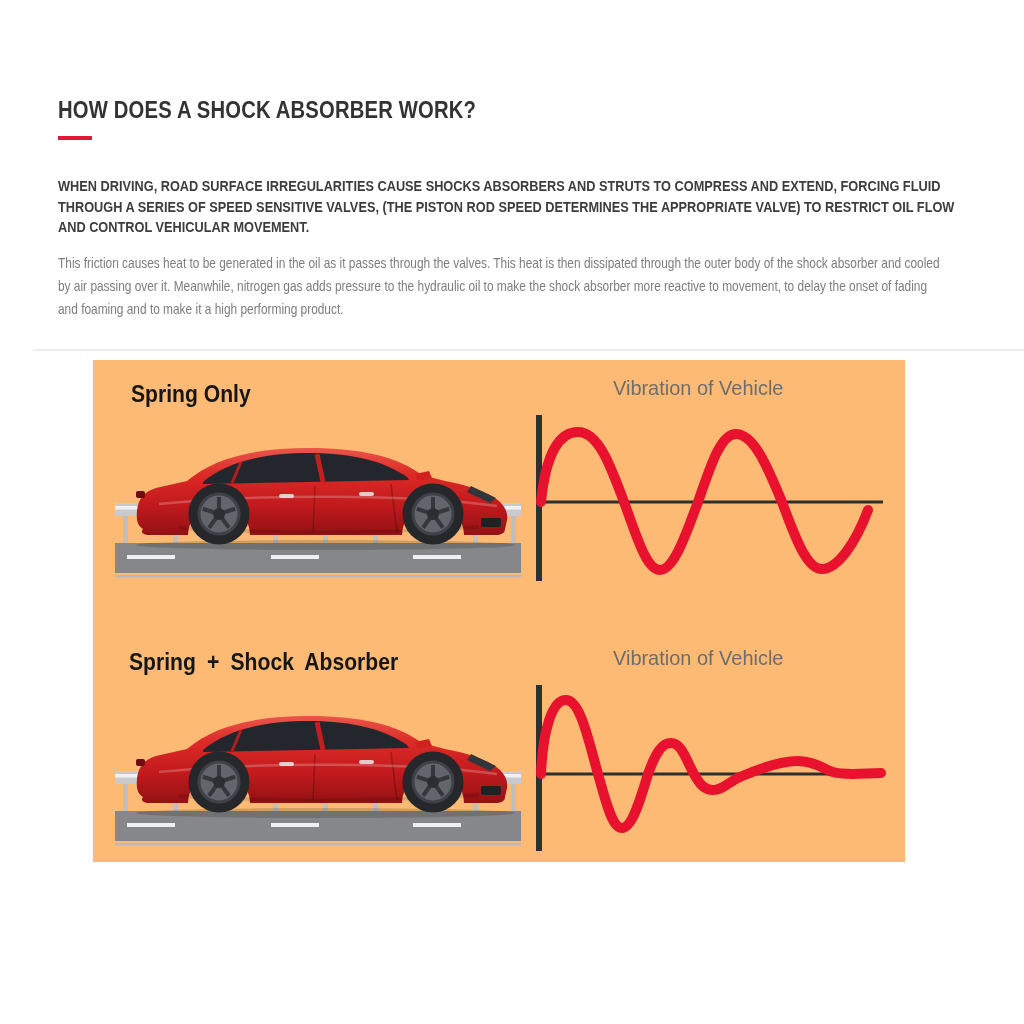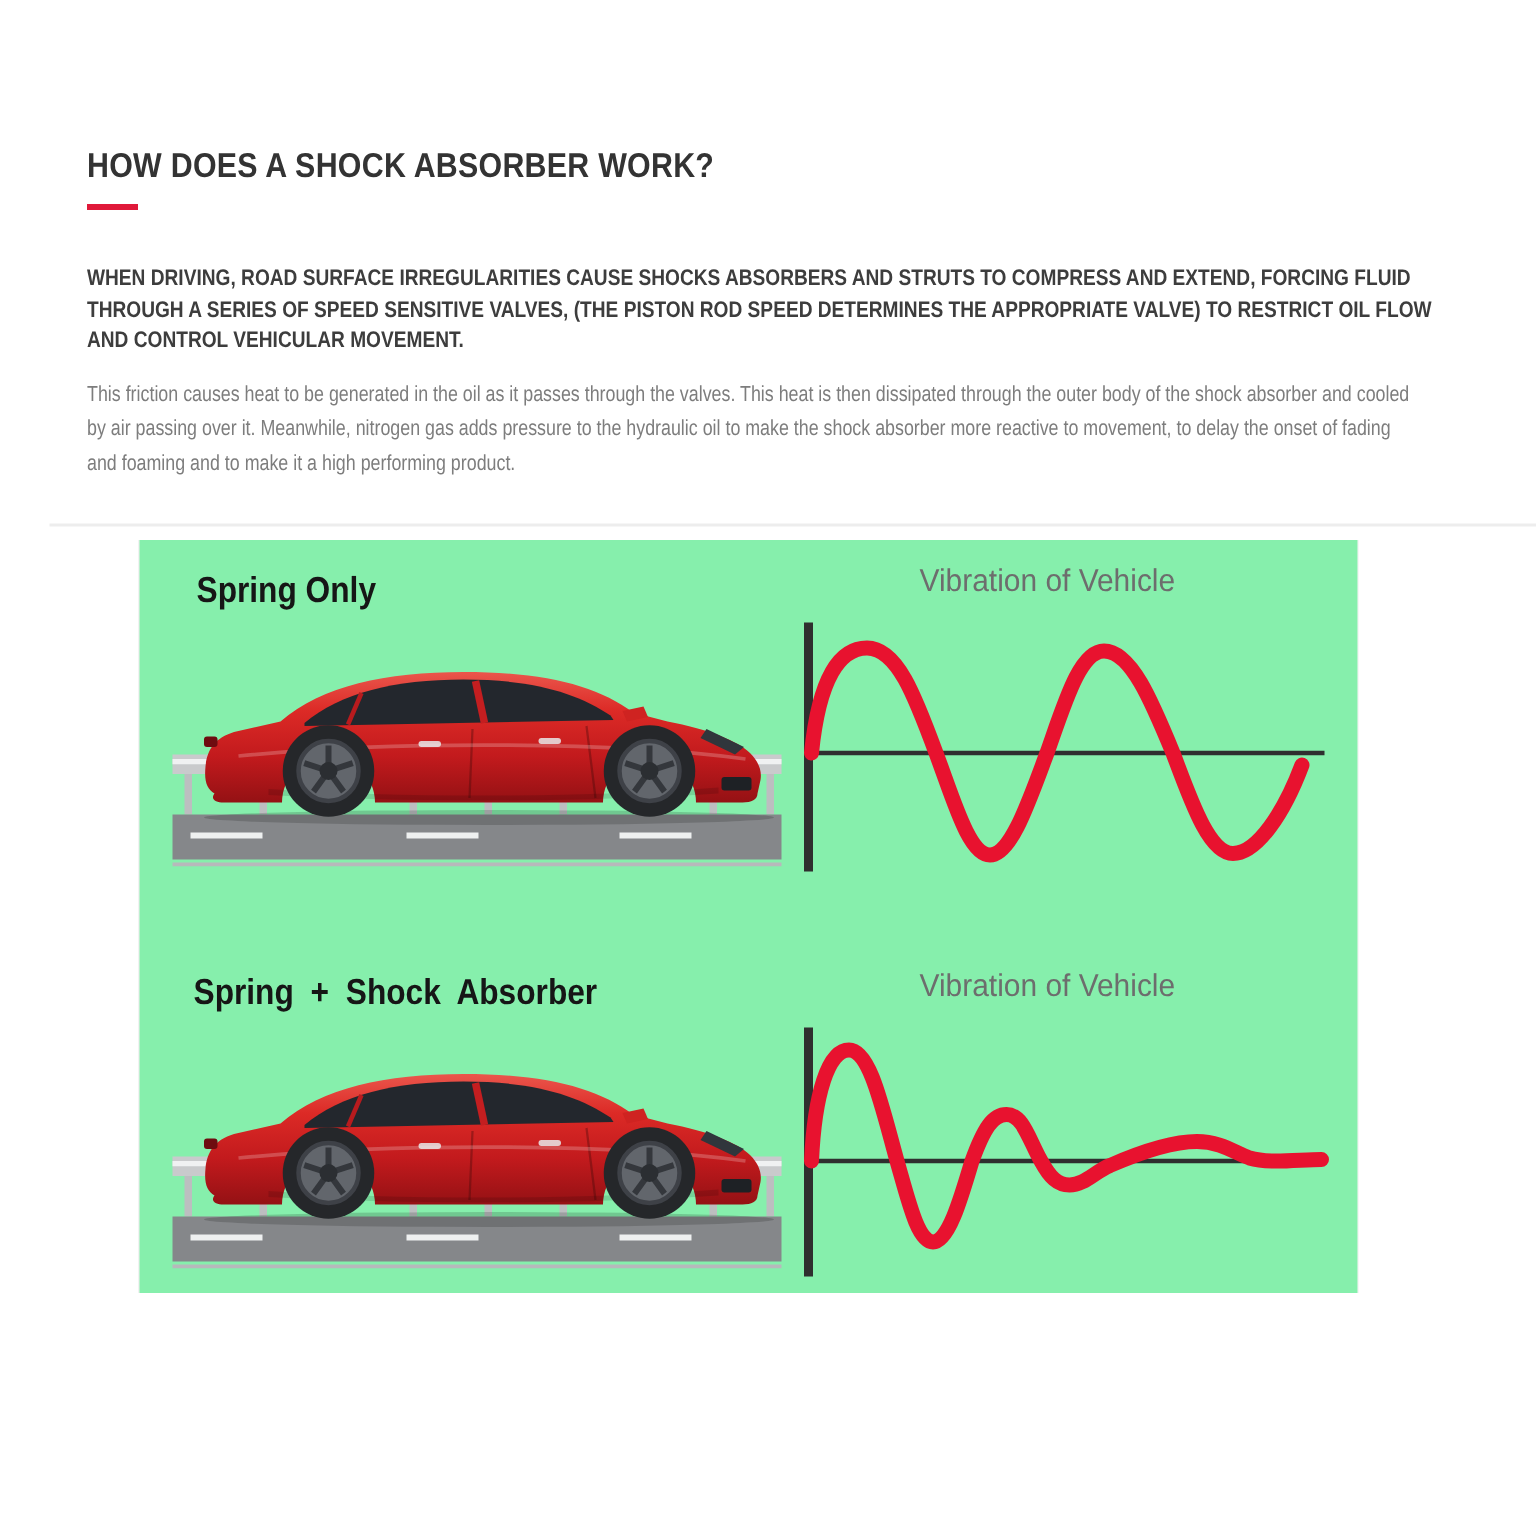--- a/index.html
+++ b/index.html
@@ -22,21 +22,21 @@
   #intro{left:58px;top:176px;font-size:15px;font-weight:bold;color:#3d3d3d;
          line-height:20.5px;transform:scaleX(.85);}
   
   #bodytext{left:58px;top:252px;font-size:14.5px;color:#7d7d7d;
             line-height:23px;transform:scaleX(.82);}
 
   #content-divider{left:33px;top:349px;width:991px;height:2px;background:#ededed;}
 
   
   #figure-panel{
-    left:92px;top:360px;width:812px;height:502px;background:#86efac;
+    left:92px;top:360px;width:812px;height:502px;background:#fdba74;
     border-left:1px solid #f2f2f2;border-right:1px solid #f5f5f5;
   }
   .section-label{
     font-size:24px;font-weight:bold;color:#161616;transform:scaleX(.88);
     transform-origin:left top;white-space:nowrap;
   }
   .label-plus{word-spacing:6px;}
   .chart-title{
     font-size:21px;color:#6d6d6d;transform:scaleX(.95);transform-origin:left top;
     white-space:nowrap;

